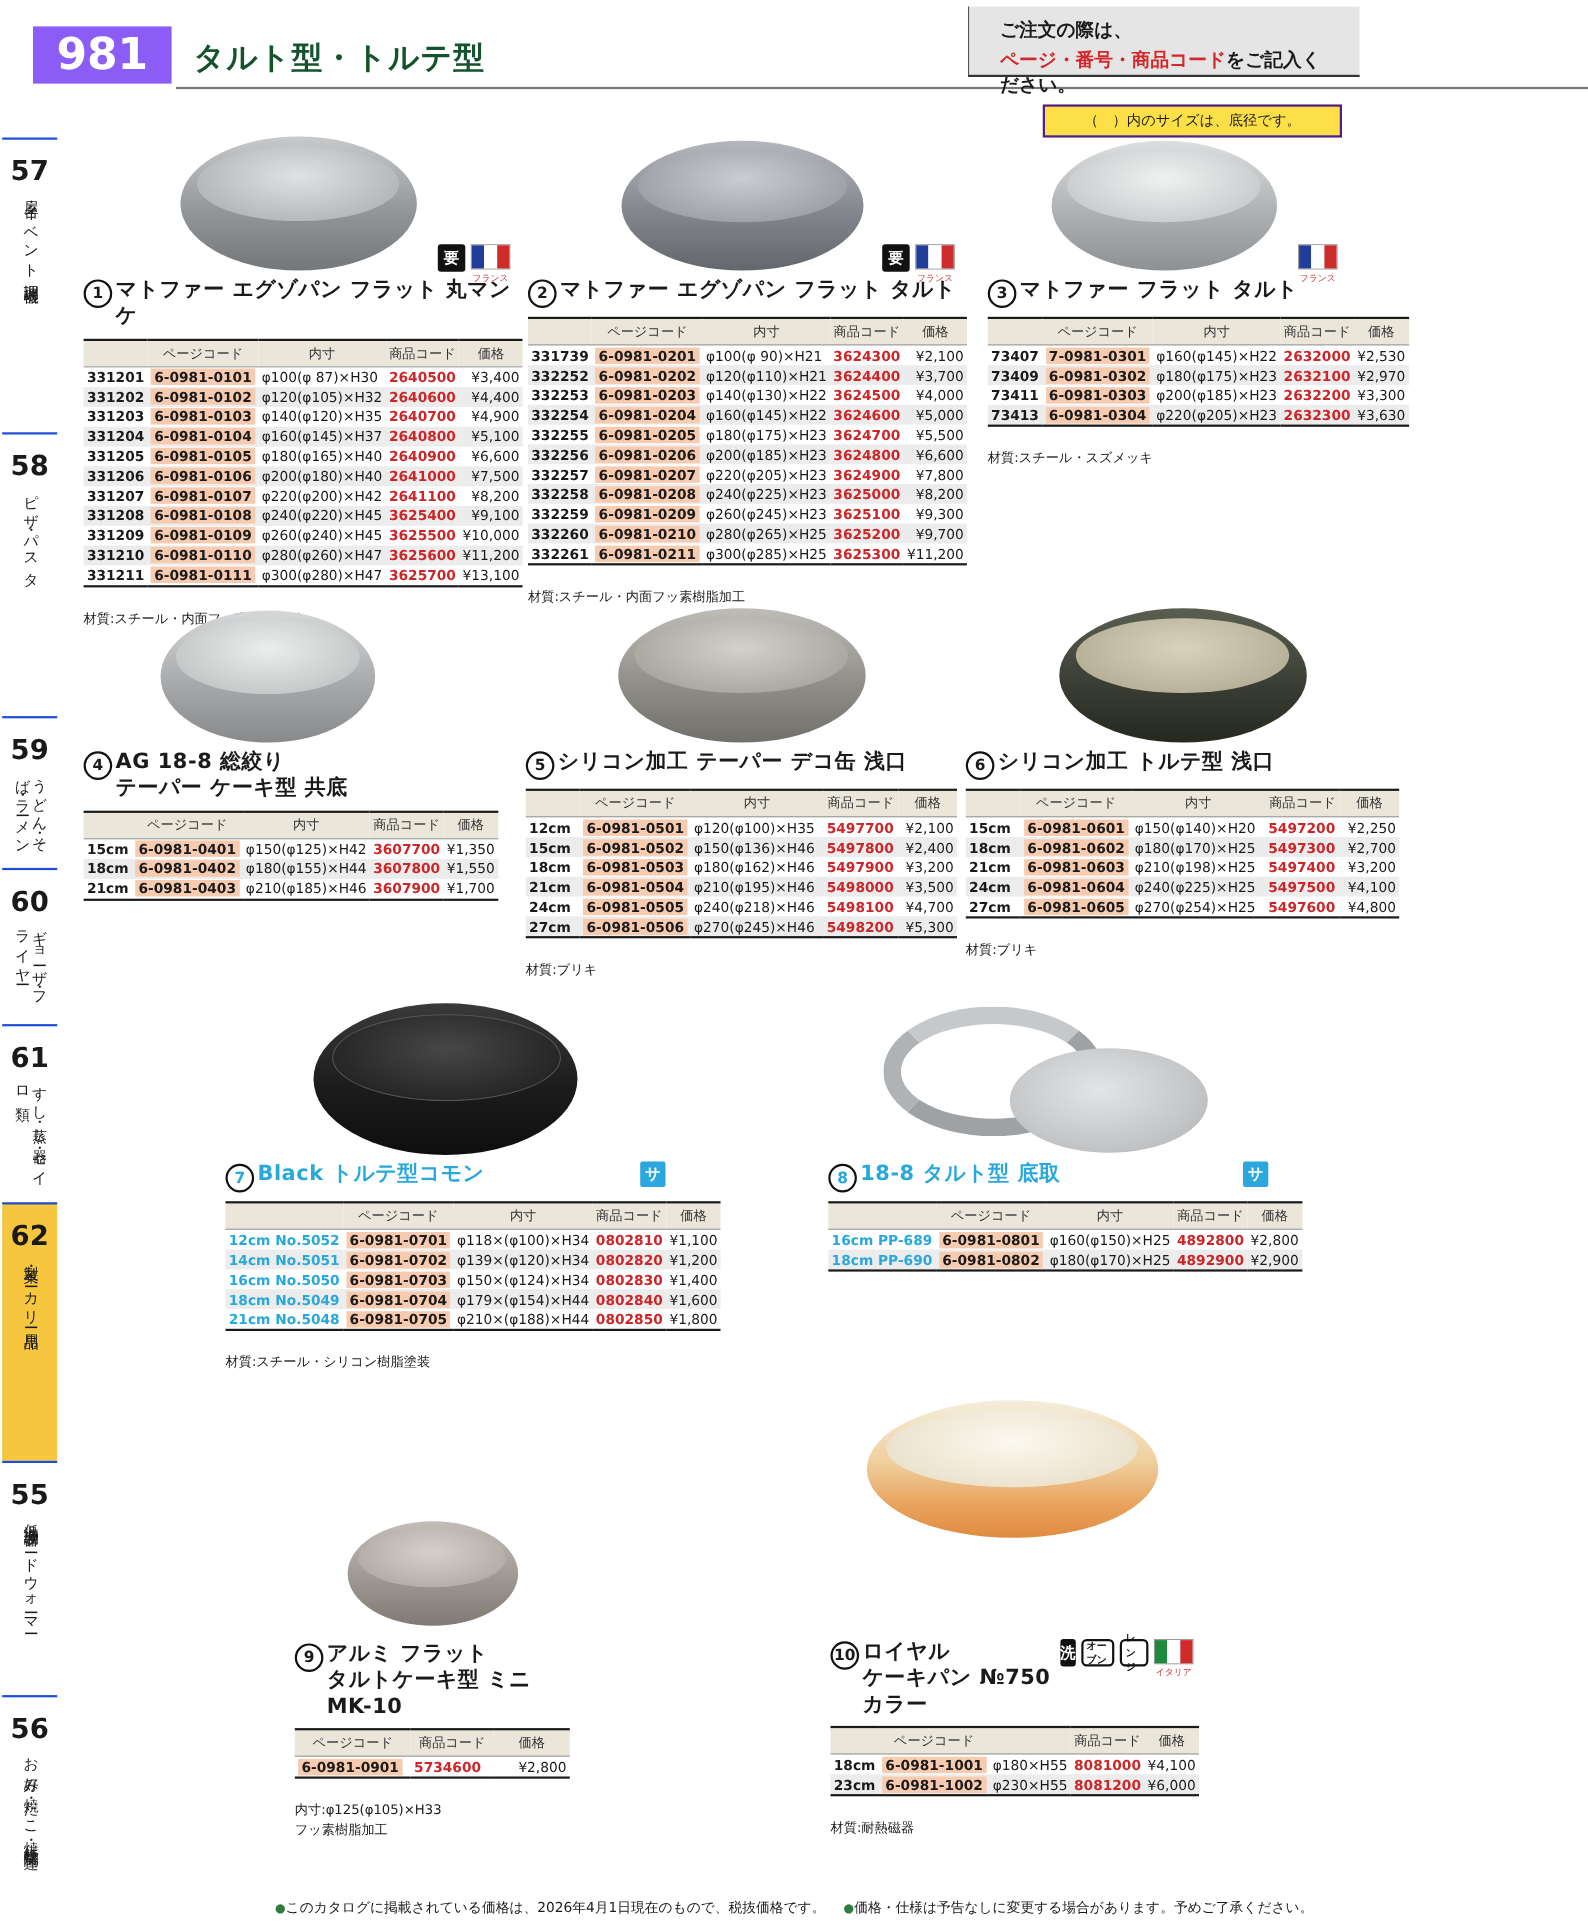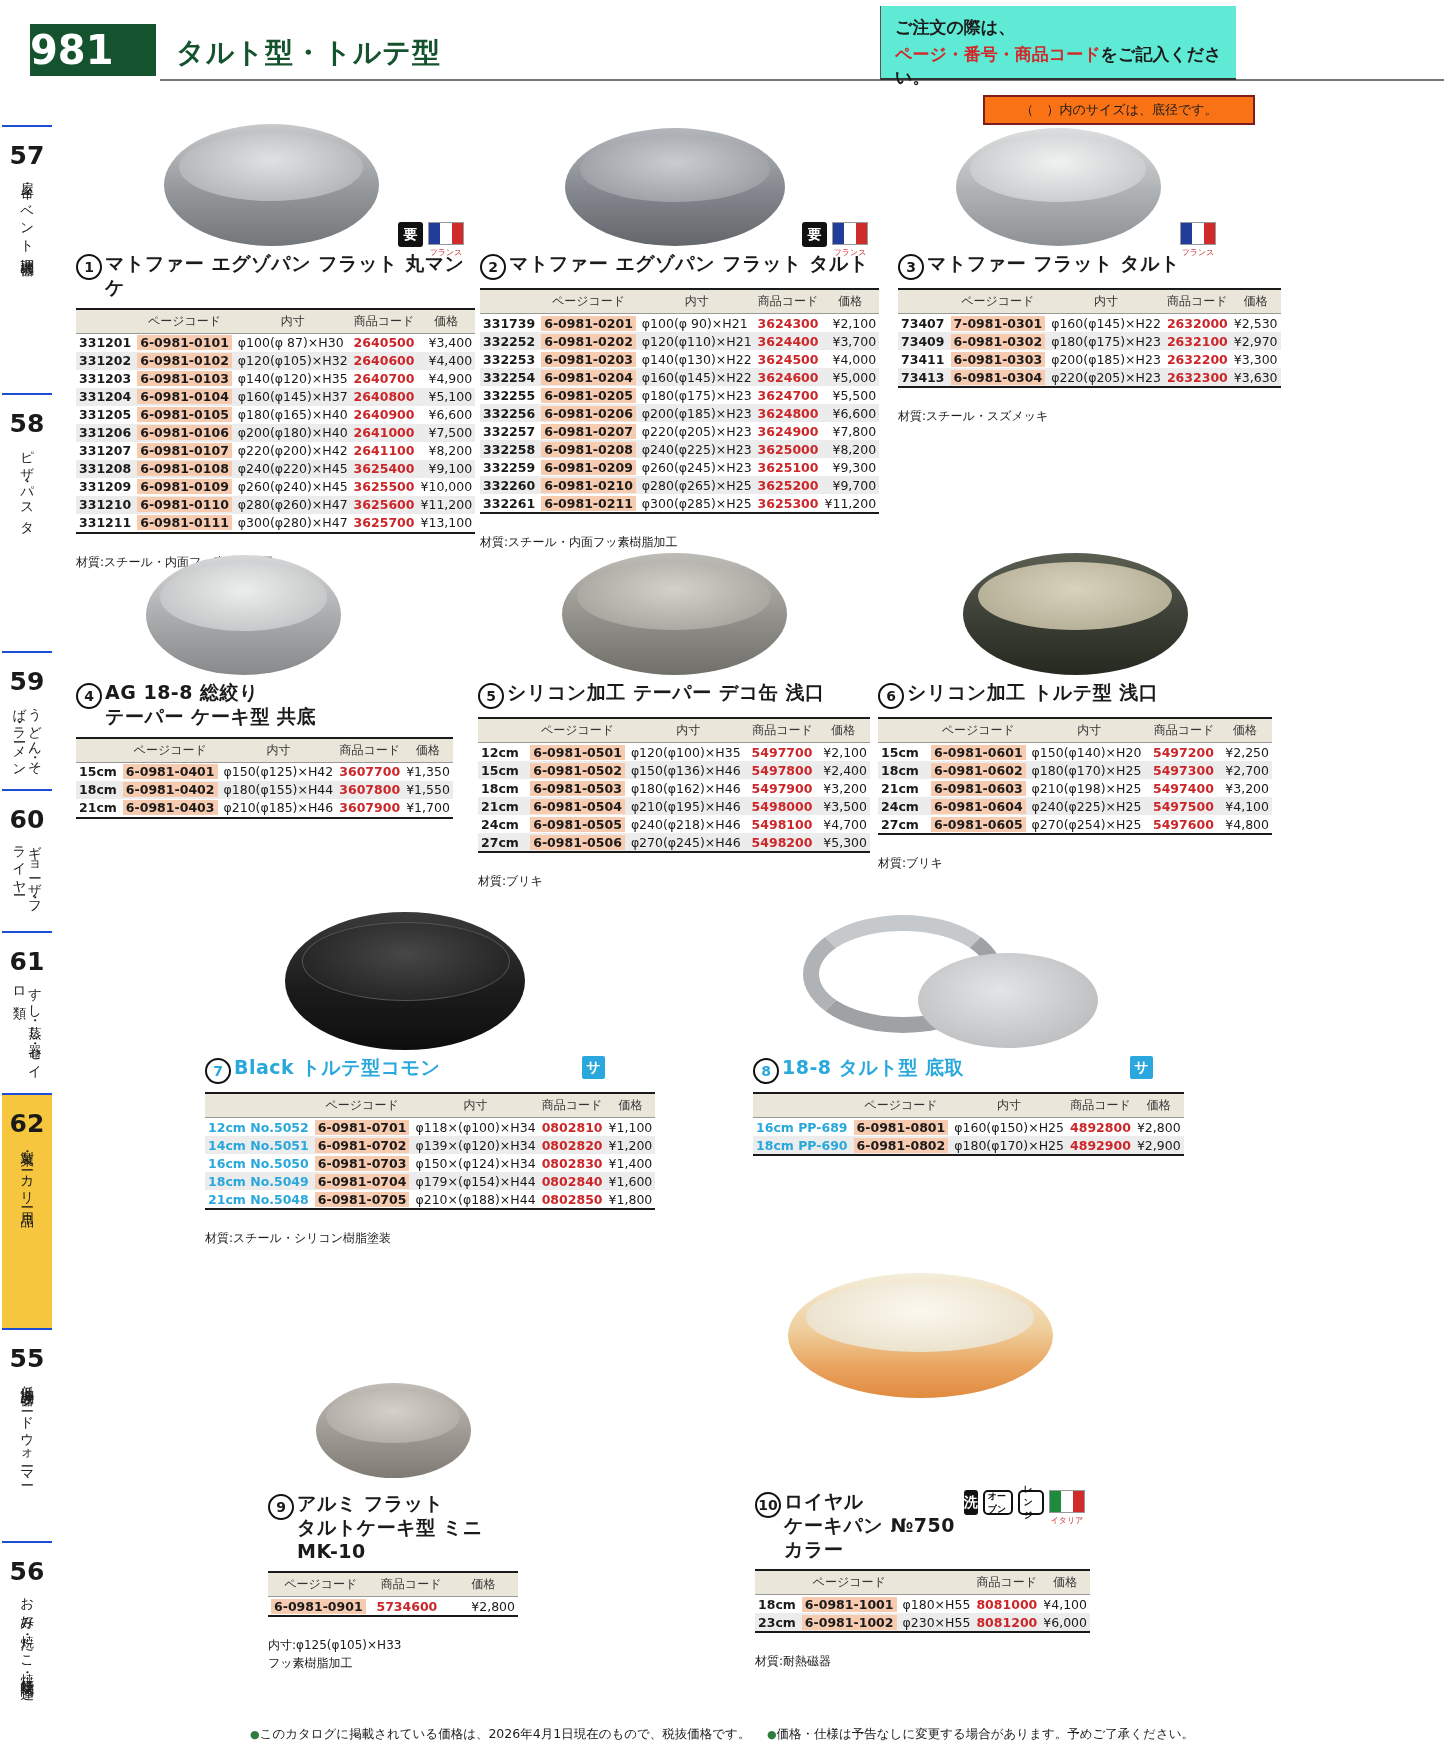--- a/index.html
+++ b/index.html
@@ -1,30 +1,30 @@
 <!DOCTYPE html>
 <html><head>
 <meta charset="utf-8">
 <style>
   html,body{margin:0;padding:0;background:#fff;}
   body{font-family:"DejaVu Sans","Liberation Sans",sans-serif;color:#1a1a1a;}
   #page{position:relative;width:1444px;height:1754px;background:#fff;overflow:hidden;}
 
   
-  .pagebox{position:absolute;left:30px;top:24px;width:126px;height:52px;background:#14532d;
-    color:#fff;font-size:40px;font-weight:bold;display:flex;align-items:center;}
+  .pagebox{position:absolute;left:30px;top:24px;width:126px;height:52px;background:#8b5cf6;
+    color:#fff;font-size:40px;font-weight:bold;display:flex;align-items:center;justify-content:center;}
   .pagetitle{position:absolute;left:176px;top:34px;font-size:28px;font-weight:bold;color:#14532d;letter-spacing:1px;}
   .headrule{position:absolute;left:160px;top:79px;width:1284px;height:2px;background:#777;}
-  .orderbox{position:absolute;left:880px;top:6px;width:356px;height:74px;background:#5eead4;
-    border-left:1px solid #555;border-bottom:2px solid #333;padding:8px 14px;box-sizing:border-box;}
+  .orderbox{position:absolute;left:880px;top:6px;width:356px;height:64px;background:#e5e5e5;
+    border-left:1px solid #555;border-bottom:2px solid #333;padding:8px 28px;box-sizing:border-box;}
   .orderbox .l1{font-size:17px;font-weight:bold;margin-top:2px;}
   .orderbox .l2{font-size:17px;font-weight:bold;margin-top:4px;}
   .orderbox .red{color:#d3282a;}
-  .sizenote{position:absolute;left:983px;top:95px;width:268px;height:26px;border:2px solid #7f1d1d;
-    display:flex;align-items:center;justify-content:center;font-size:13px;background:#f97316;}
+  .sizenote{position:absolute;left:948px;top:95px;width:268px;height:26px;border:2px solid #4c1d95;
+    display:flex;align-items:center;justify-content:center;font-size:13px;background:#fde047;}
 
   
   .sidebar{position:absolute;left:2px;top:125px;width:50px;}
   .side-item{border-top:2px solid #1d4ed8;box-sizing:border-box;padding-top:16px;overflow:hidden;}
   .side-item.active{background:#f5c63e;}
   .side-num{font-size:25px;font-weight:bold;text-align:center;line-height:1;}
   .side-label{writing-mode:vertical-rl;font-size:13.5px;margin:4px auto 0;letter-spacing:2px;
     line-height:1.15;height:calc(100% - 38px);max-height:230px;}
 
   

